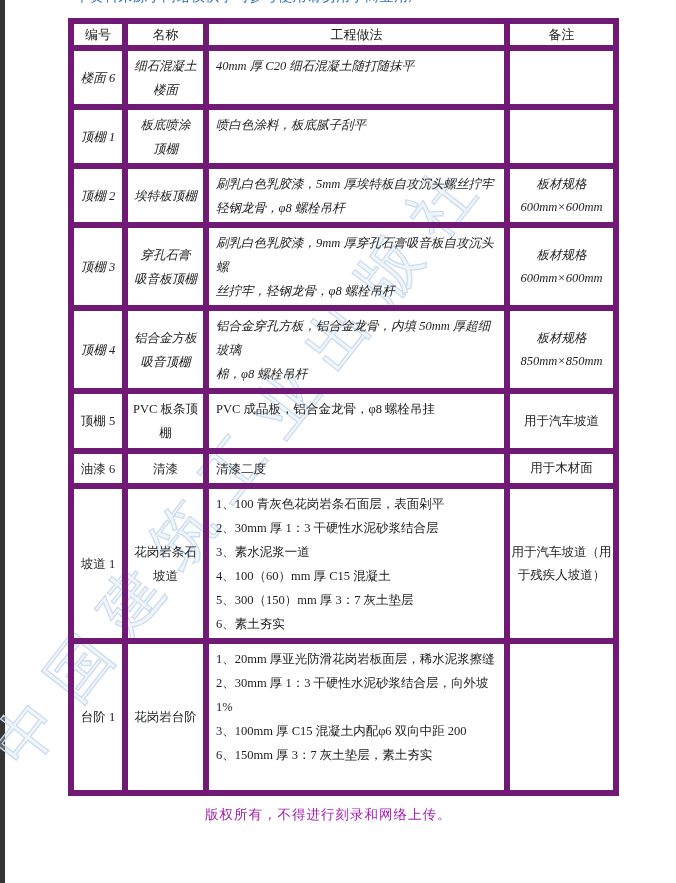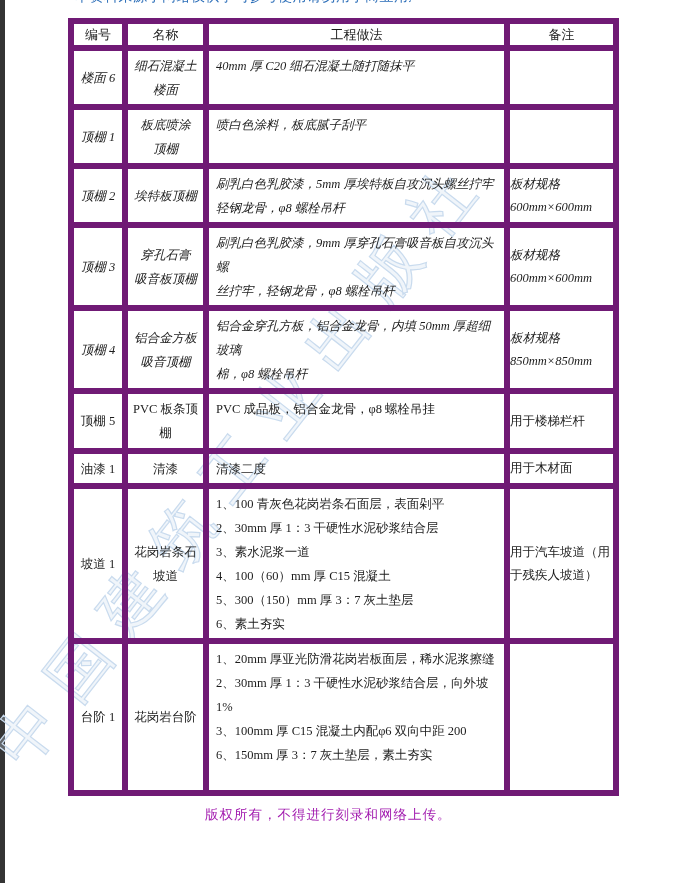--- a/index.html
+++ b/index.html
@@ -15,21 +15,21 @@
     transform:rotate(-52deg);font-size:62px;letter-spacing:22px;white-space:nowrap;
     color:rgba(205,222,240,0.30);-webkit-text-stroke:1.2px #c9dbee;
     pointer-events:none;z-index:1;}
   table.spec{position:absolute;left:68px;top:18px;width:545px;z-index:2;
     border-collapse:collapse;table-layout:fixed;font-size:12.5px;}
   .spec th,.spec td{border:6px solid #701a75;padding:0;overflow:hidden;}
   .spec th{font-weight:normal;height:21px;font-size:13px;text-align:center;}
   .spec td{vertical-align:middle;}
   td.id,td.name{text-align:center;line-height:24px;}
   td.method{text-align:left;vertical-align:top;padding:3px 7px 2px 7px;line-height:24px;}
-  td.remark{text-align:left;line-height:23px;}
+  td.remark{text-align:center;line-height:23px;}
   #tbody tr:nth-child(-n+5)>td{height:48px;font-style:italic;}
   #tbody tr:nth-child(6)>td{height:49px;}
   #tbody tr:nth-child(7)>td,#tbody tr:nth-child(8)>td{height:24px;}
   #tbody tr:nth-child(9)>td{height:141px;}
   #tbody tr:nth-child(10)>td{height:102px;}
   .footer{position:absolute;left:205px;top:806px;font-size:13.5px;letter-spacing:1px;
     color:#a21caf;z-index:2;}
 </style>
 </head>
 <body>
@@ -127,25 +127,25 @@
       <tr>
         <td class="id">顶棚 5</td>
         <td class="name">
           <div>PVC 板条顶</div>
           <div>棚</div>
         </td>
         <td class="method">
           <div>PVC 成品板，铝合金龙骨，φ8 螺栓吊挂</div>
         </td>
         <td class="remark">
-          <div>用于楼梯栏杆</div>
+          <div>用于汽车坡道</div>
         </td>
       </tr>
       <tr>
-        <td class="id">油漆 1</td>
+        <td class="id">油漆 6</td>
         <td class="name">
           <div>清漆</div>
         </td>
         <td class="method">
           <div>清漆二度</div>
         </td>
         <td class="remark">
           <div>用于木材面</div>
         </td>
       </tr>

